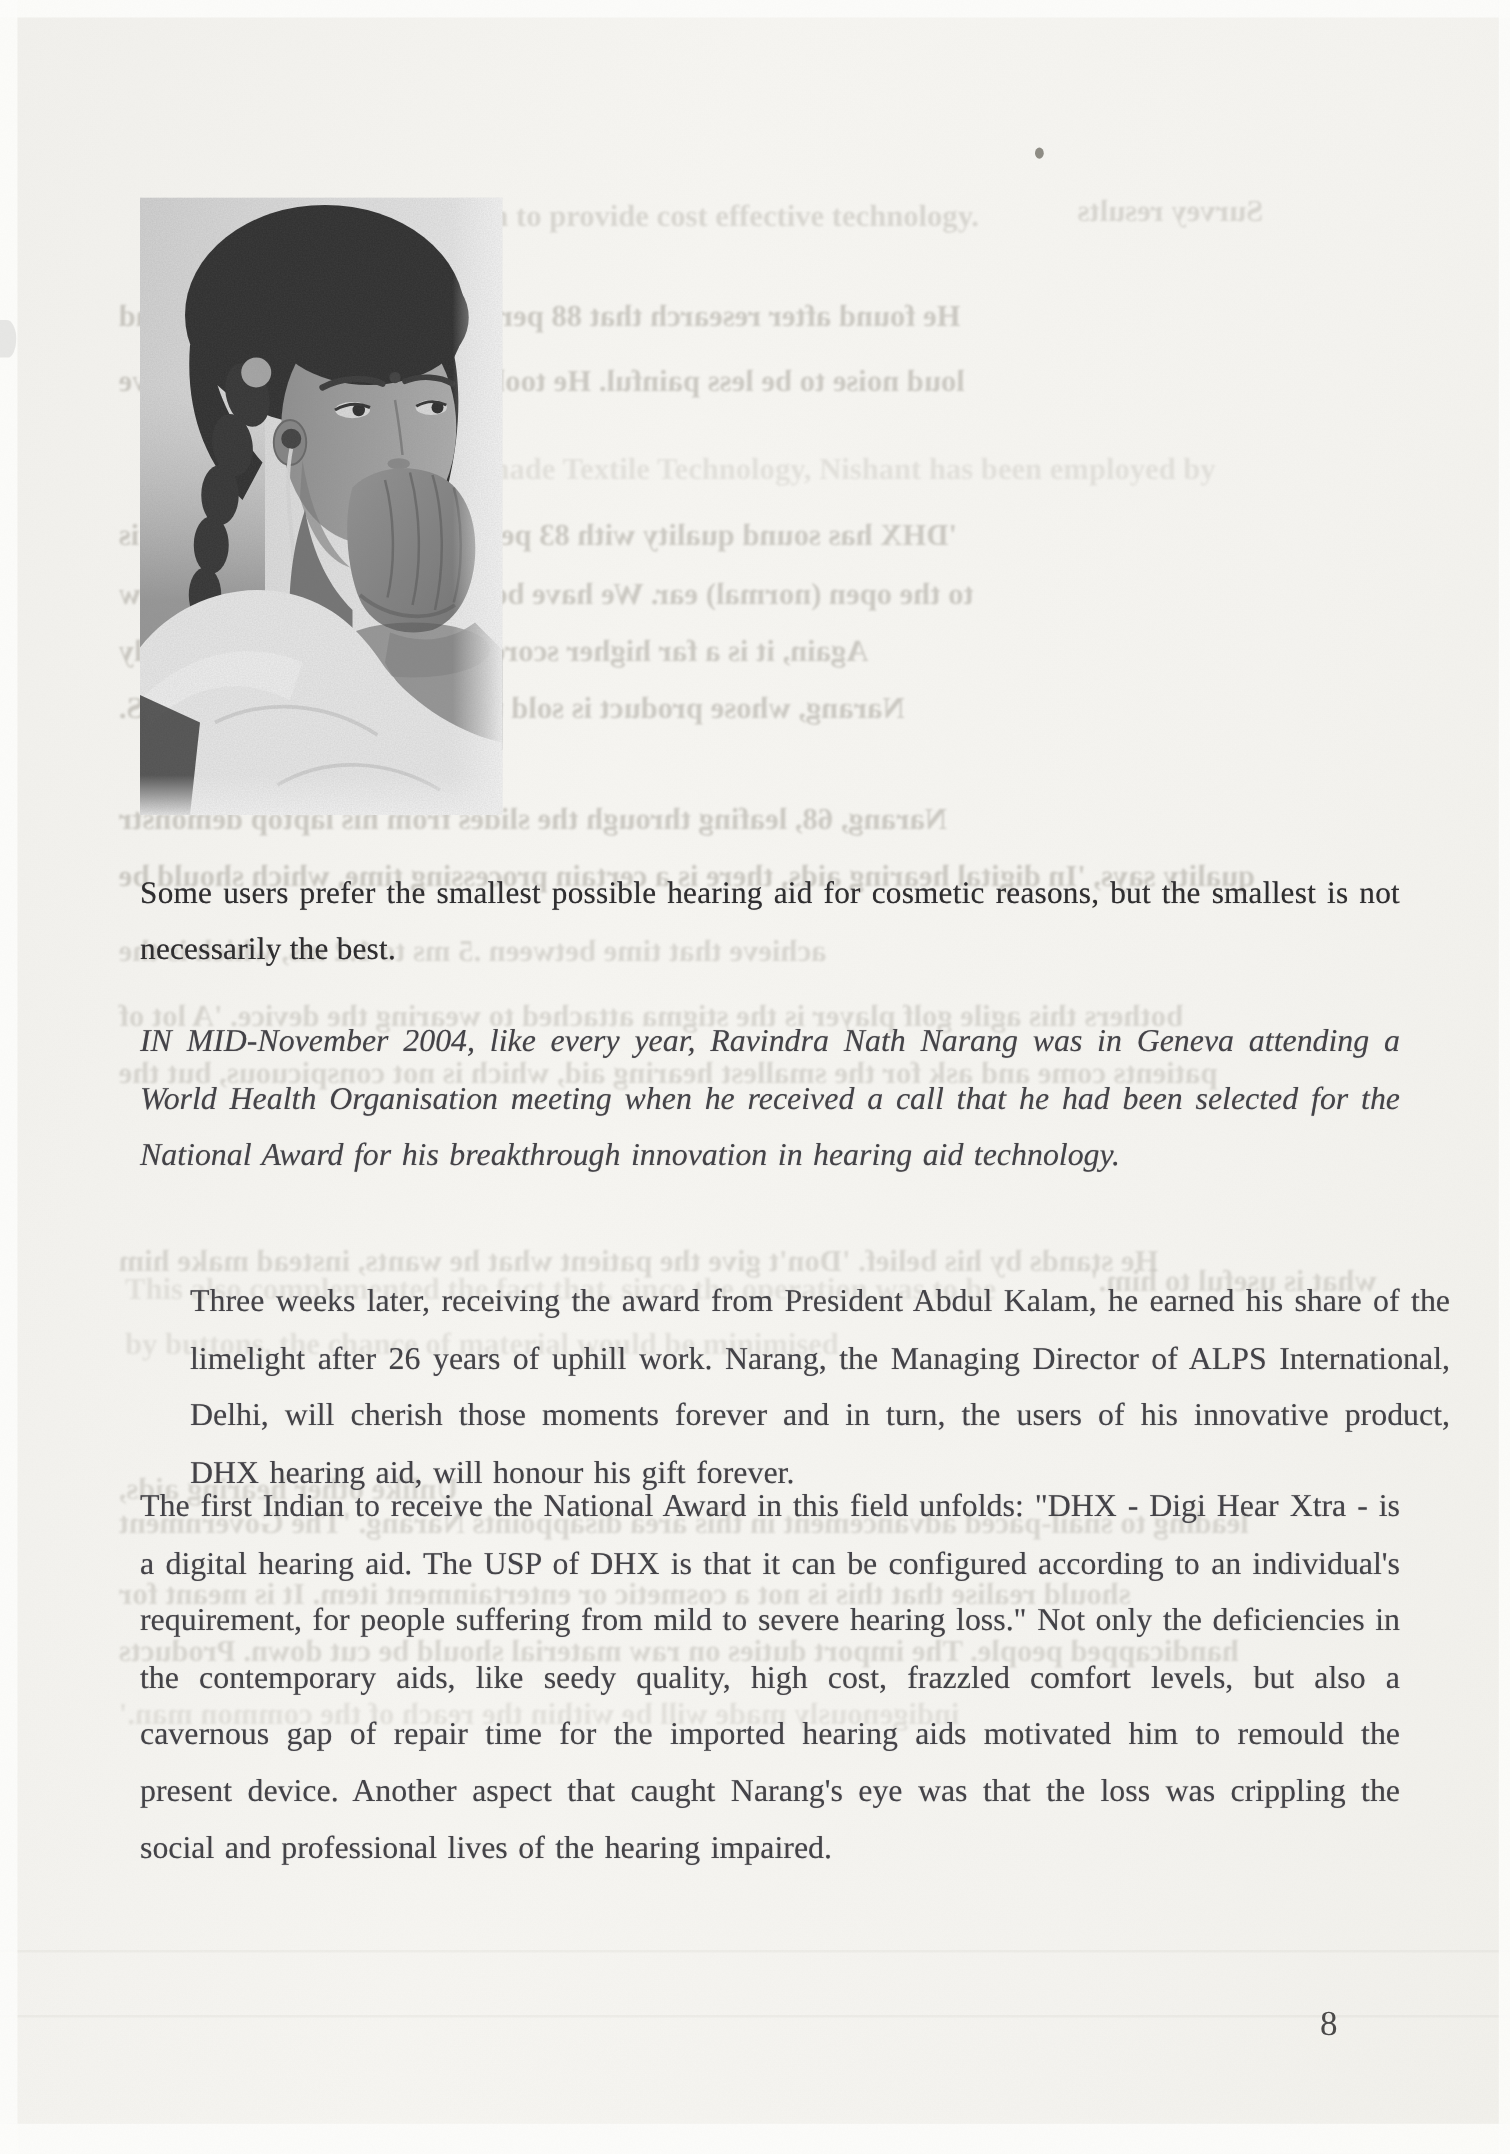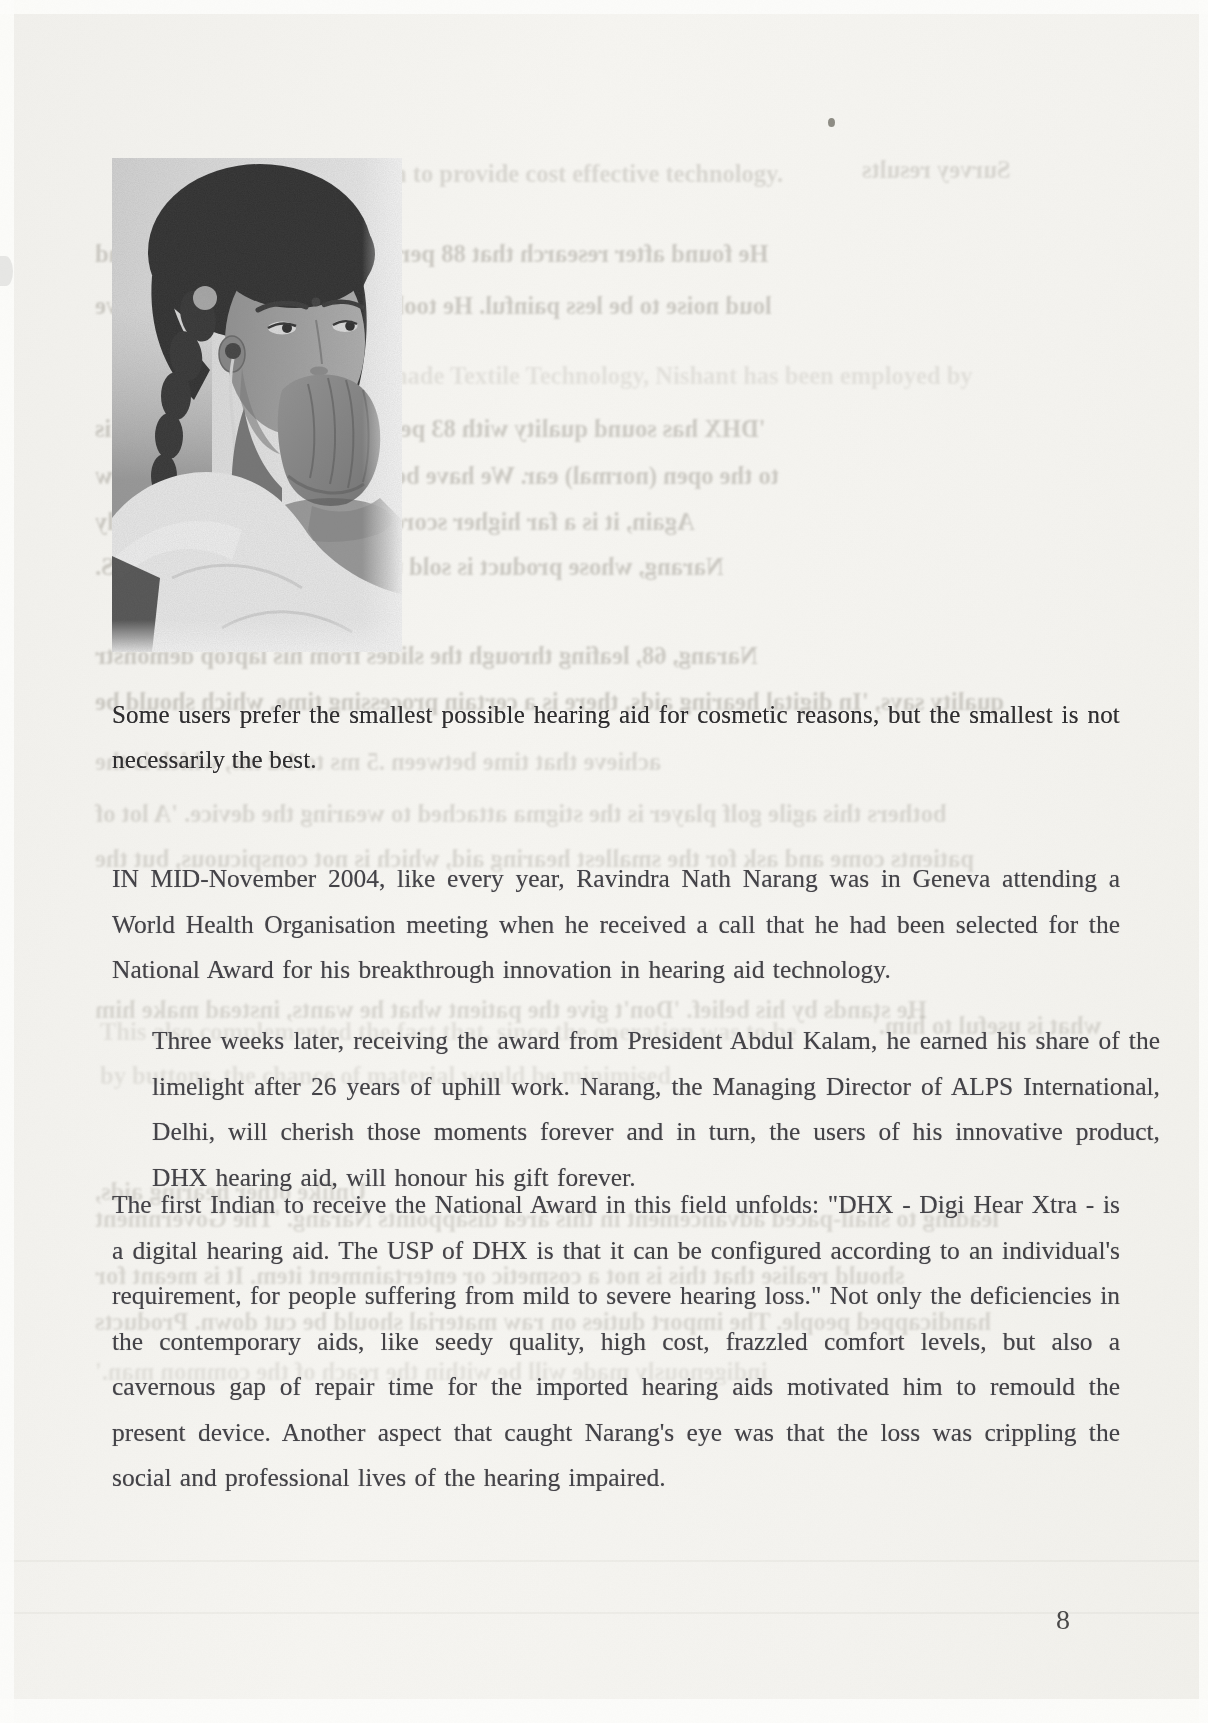--- a/index.html
+++ b/index.html
@@ -45,21 +45,21 @@
     text-align:justify;letter-spacing:.2px;
     text-shadow:0 0 .6px rgba(46,45,47,.6);
   }
   
   .body-par{
     position:absolute;left:112px;width:1008px;margin:0;
     font-size:25.5px;line-height:45.5px;color:#434247;
     text-align:justify;word-spacing:2px;
     text-shadow:0 0 .8px rgba(67,66,71,.45);
   }
-  #p1{top:856px;}
+  #p1{top:810px;font-style:italic;}
   #p2{top:1018px;margin-left:40px;}
   #p3{top:1182px;}
   .page-number{
     position:absolute;left:1056px;top:1604px;
     font-size:28px;color:#4a4949;
   }
   
   .speck-left{
     position:absolute;left:0;top:256px;width:13px;height:30px;
     background:#242422;border-radius:0 60% 50% 0/0 50% 50% 0;

